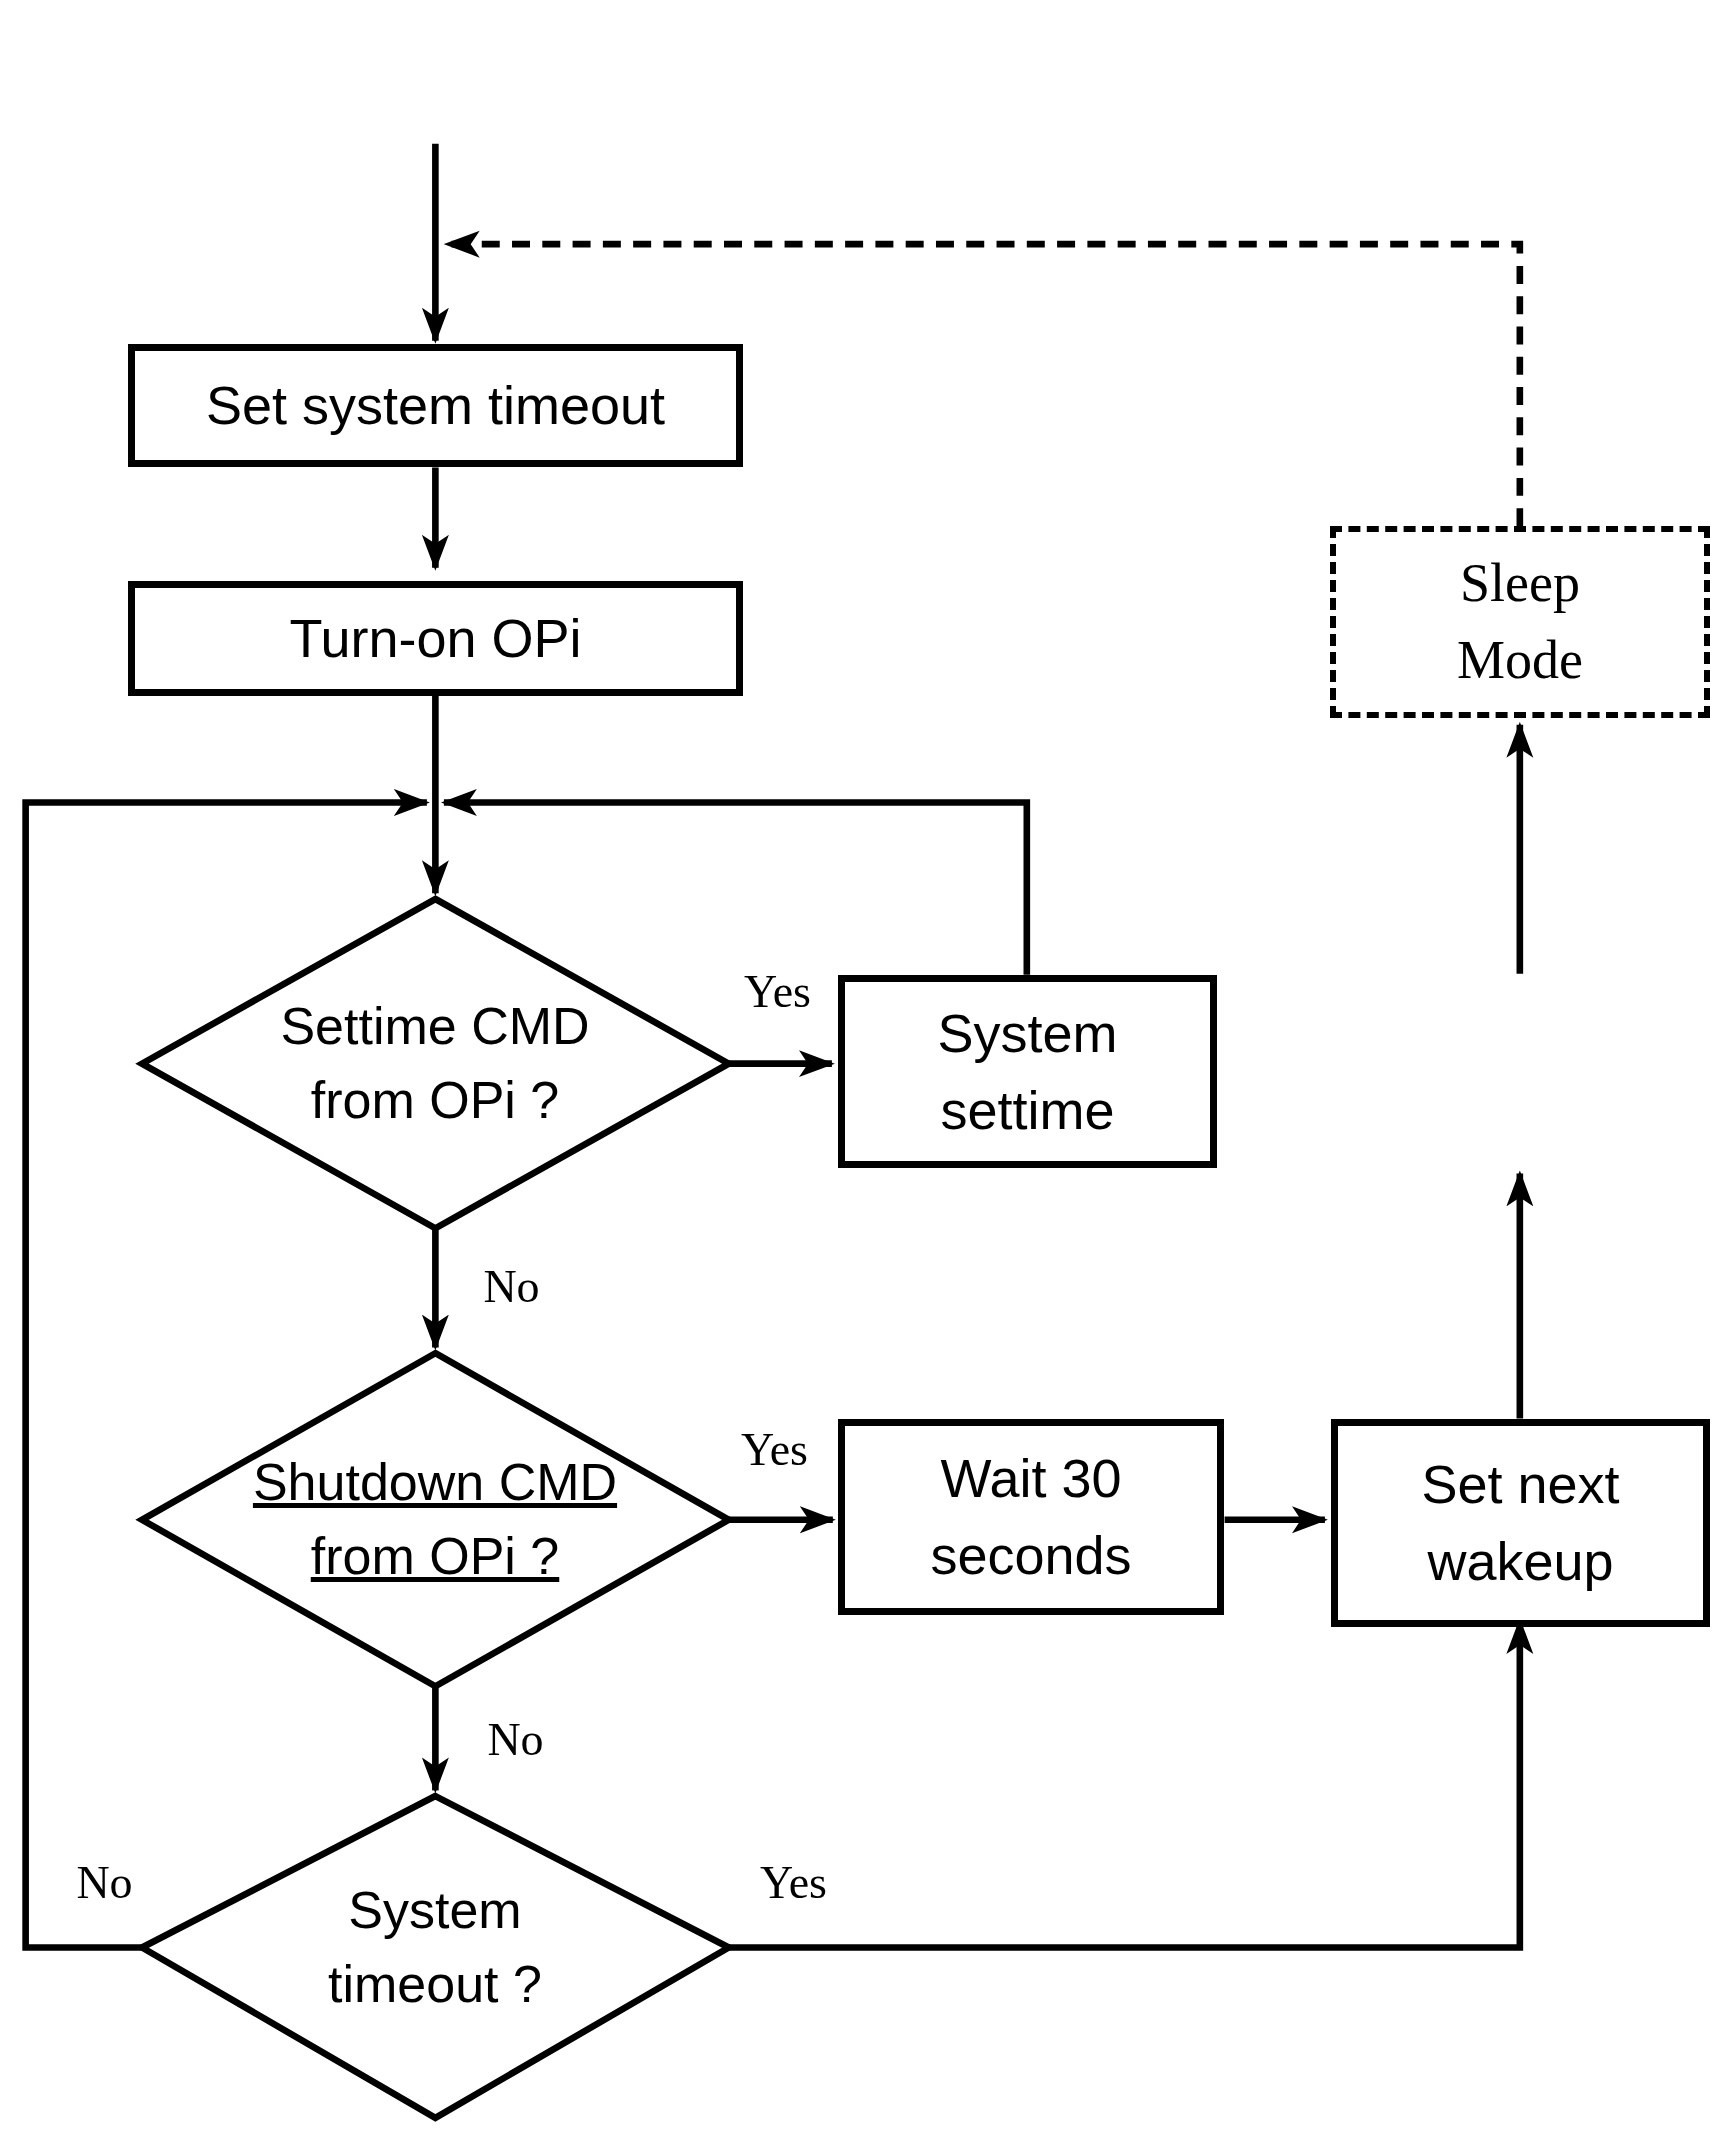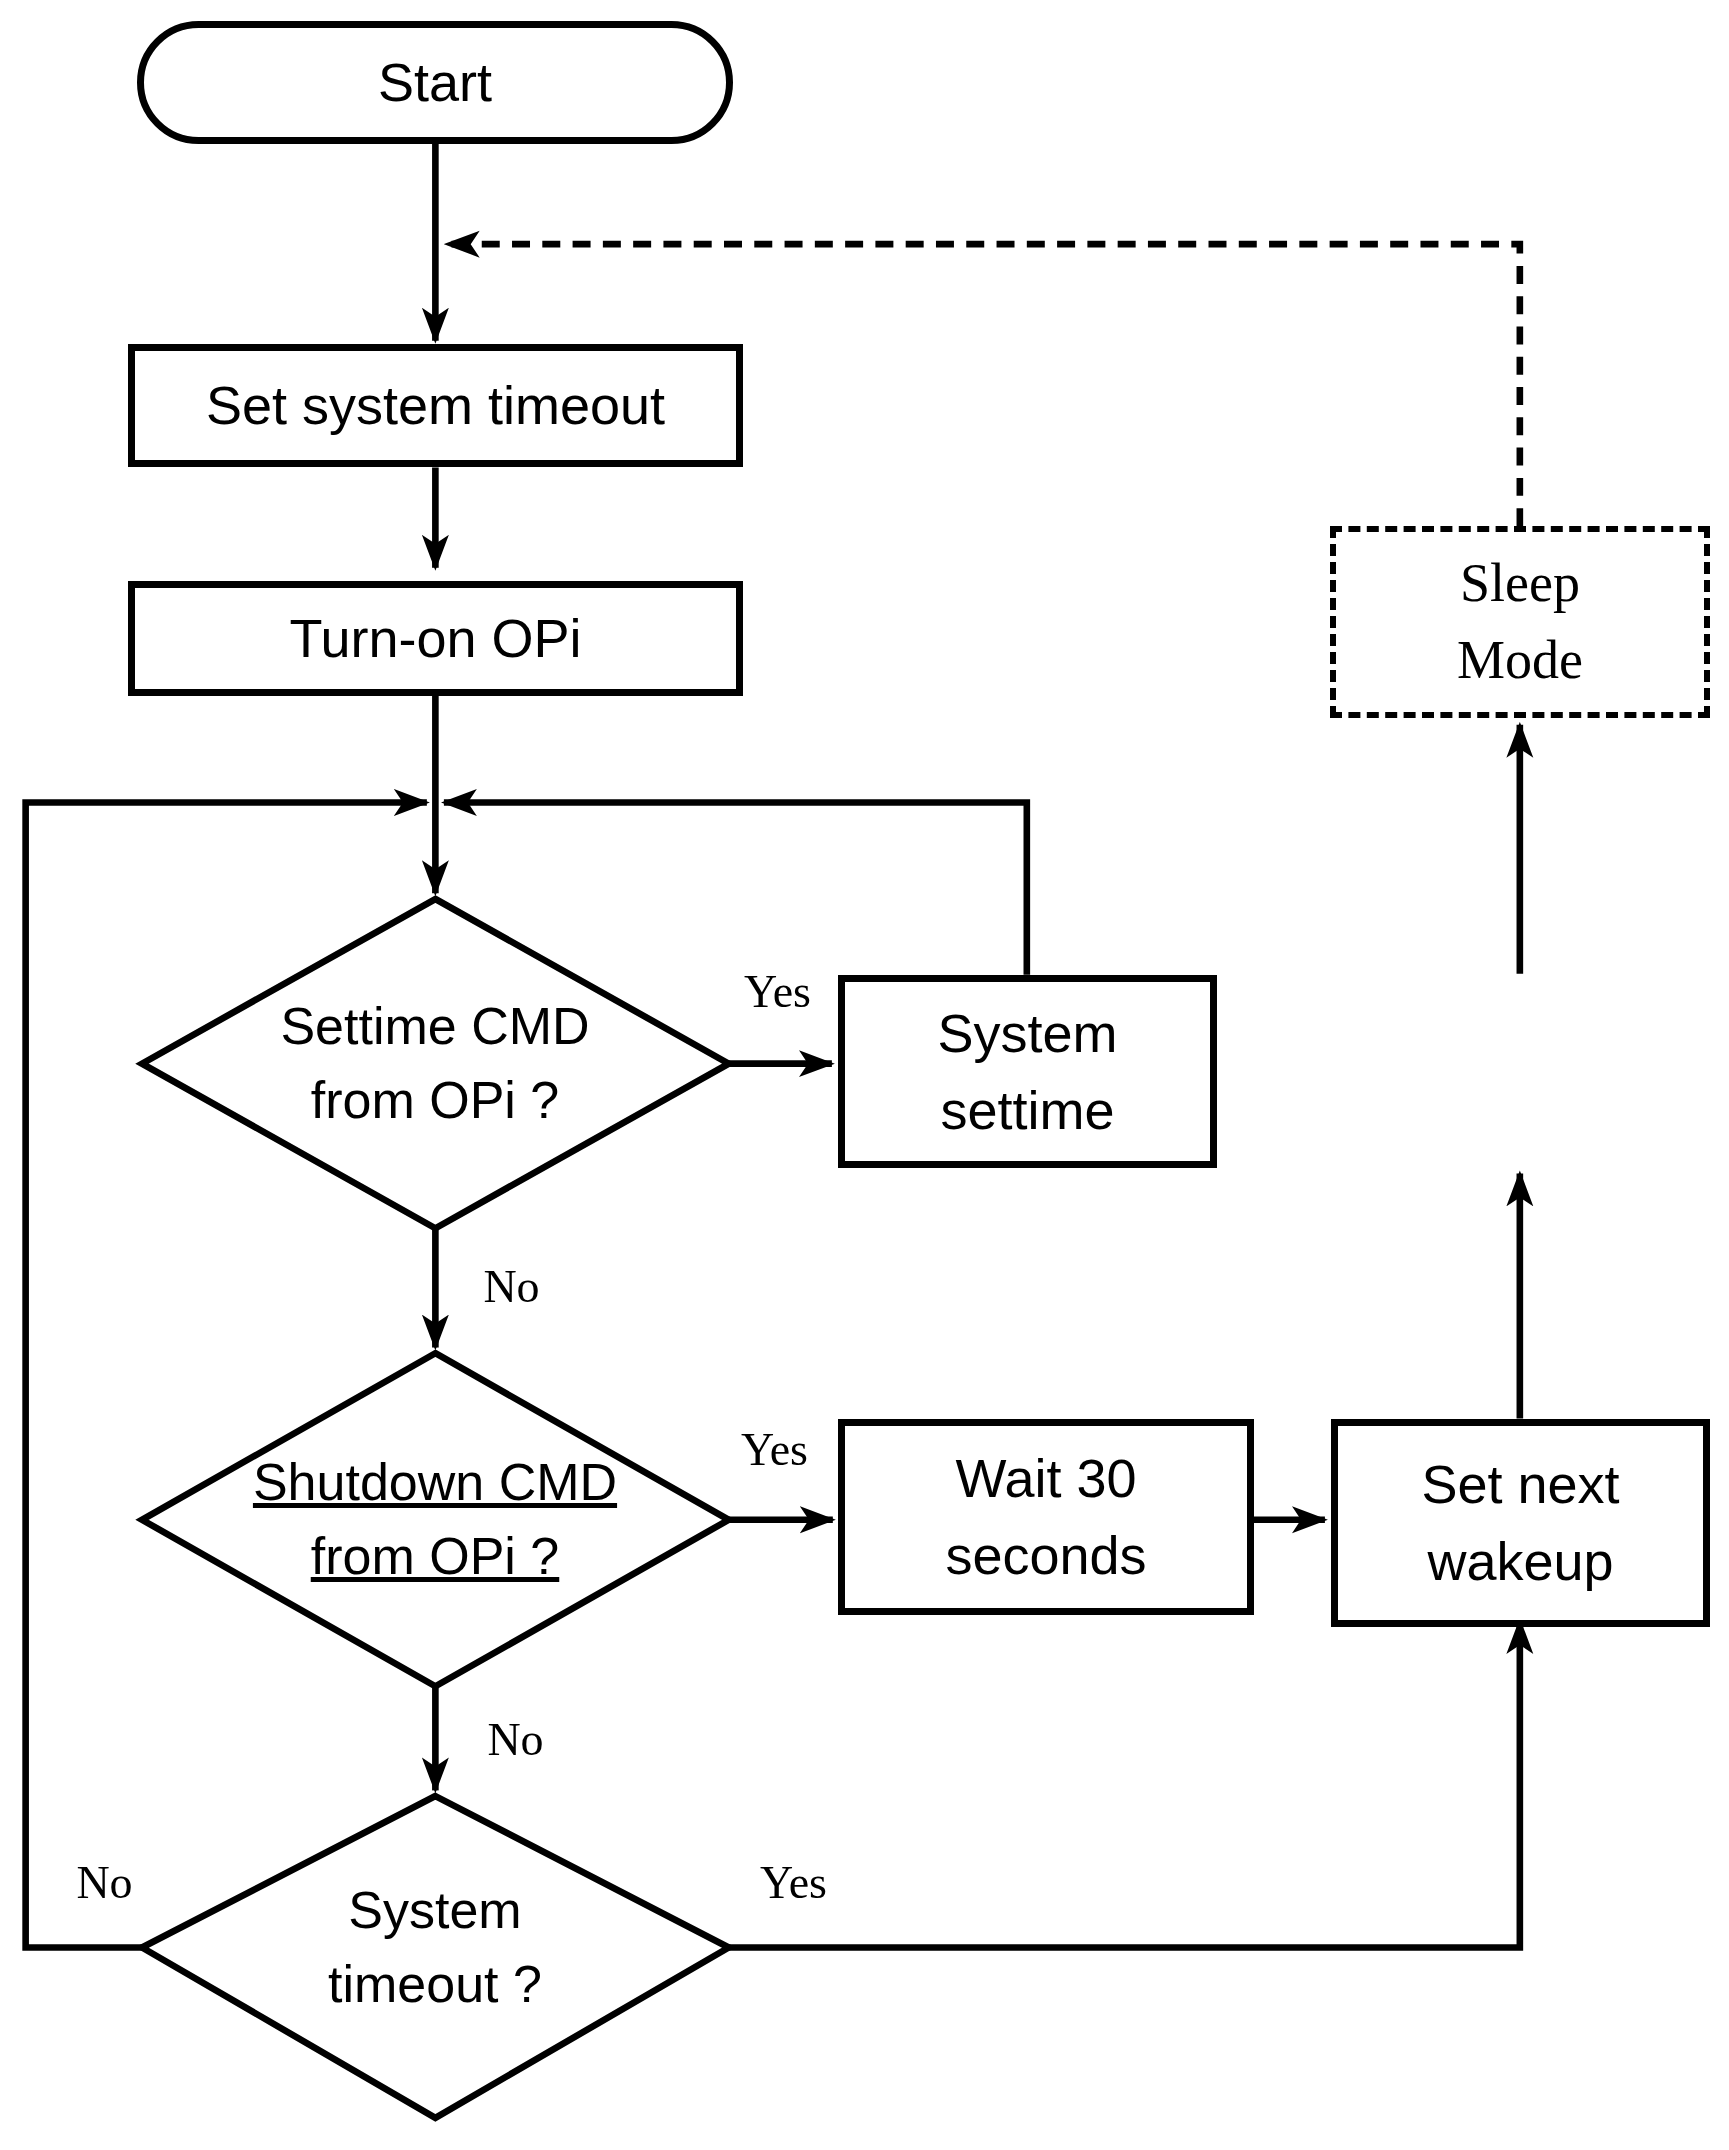--- a/index.html
+++ b/index.html
@@ -116,34 +116,33 @@
 
     <path class="edge" d="M1606,1499 L1606,1240" marker-end="url(#arrow)"></path>
 
     <path class="edge" d="M1606,1029 L1606,766" marker-end="url(#arrow)"></path>
 
     <polygon class="diamond" points="460,950 770,1124 460,1298 150,1124"></polygon>
     <polygon class="diamond" points="460,1430 770,1606 460,1782 150,1606"></polygon>
     <polygon class="diamond" points="460,1898 770,2058 460,2238 150,2058"></polygon>
   </svg>
 
-  <div class="node terminator" style="left:137px; top:21px; width:596px; height:123px;">Start</div>
 
   <div class="node" style="left:128px; top:344px; width:615px; height:123px;">Set system timeout</div>
 
   <div class="node" style="left:128px; top:573px; width:615px; height:115px;margin-top:8px;">Turn-on OPi</div>
 
   <div class="node" style="left:838px; top:975px; width:379px; height:193px;">System
 settime</div>
 
   <div class="node dashed" style="left:1330px; top:526px; width:380px; height:192px;">Sleep
 Mode</div>
 
 
-  <div class="node" style="left:838px; top:1419px; width:416px; height:196px;">Wait 30
+  <div class="node" style="left:838px; top:1419px; width:386px; height:196px;">Wait 30
 seconds</div>
 
   <div class="node" style="left:1331px; top:1419px; width:379px; height:208px;">Set next
 wakeup</div>
 
   <div class="dlabel" style="left:170px; top:969px; width:530px; height:189px;">Settime CMD
 from OPi ?</div>
 
   <div class="dlabel" style="left:151px; top:1425px; width:568px; height:189px;text-decoration:underline;">Shutdown CMD
 from OPi ?</div>

